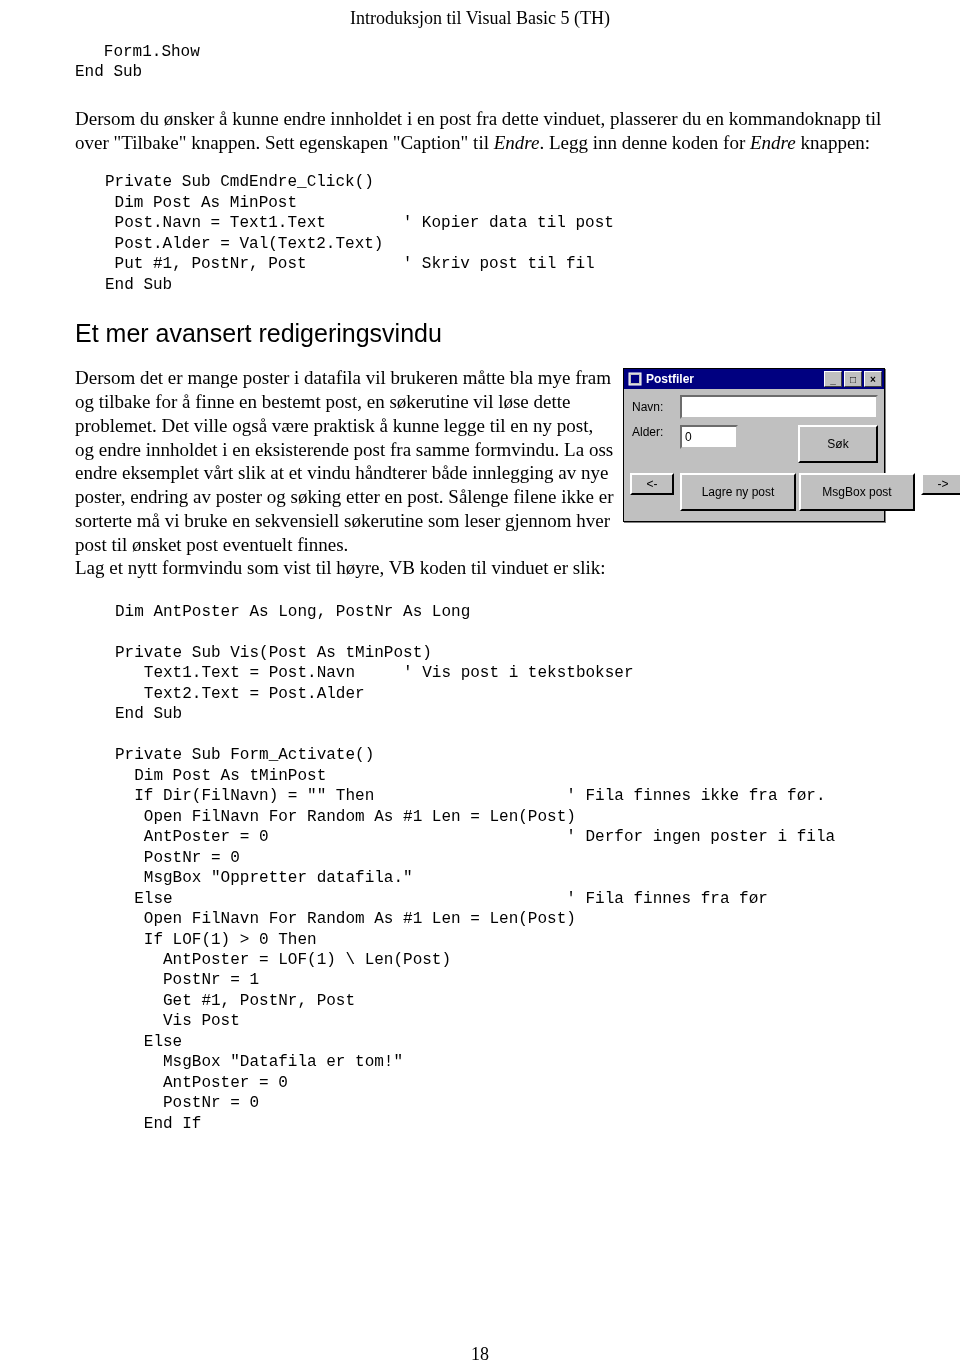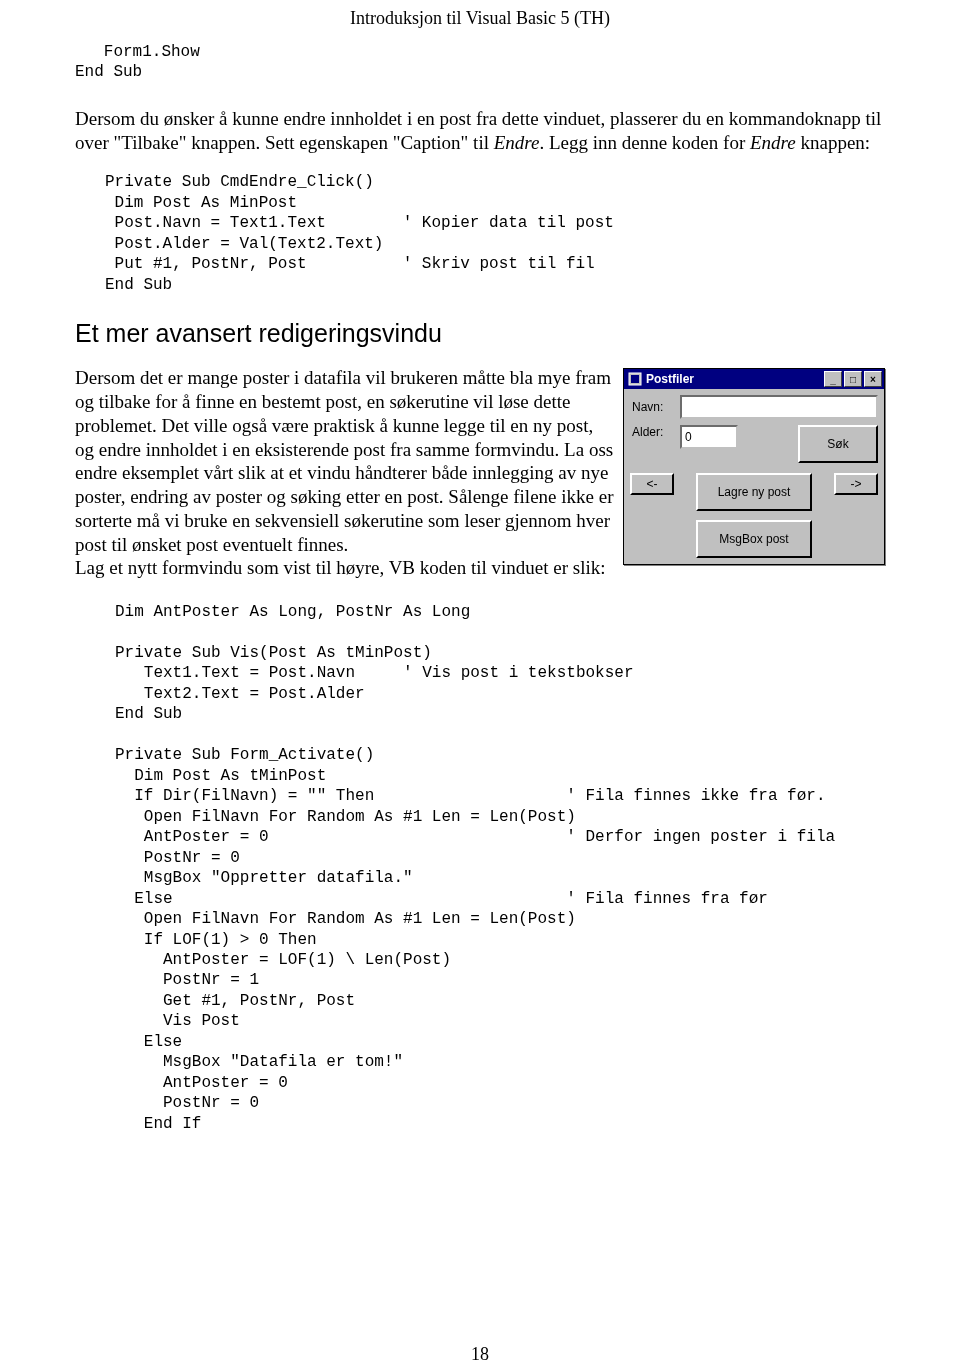--- a/index.html
+++ b/index.html
@@ -83,21 +83,21 @@
         <div class="row" style="align-items:flex-start">
           <div class="lbl">Alder:</div>
           <div class="txtbox" style="flex:0 0 48px">
               <span>0</span>
             </div>
           <div style="flex:1"></div>
           <div class="btn">Søk</div>
         </div>
         <div class="navrow" style="margin-top:10px;align-items:flex-start">
           <div class="btn small">&lt;-</div>
-          <div style="flex:1;display:flex;flex-direction:column;gap:9px;align-items:center">
+          <div style="flex:1;display:flex;flex-direction:row;gap:3px;align-items:center">
             <div class="btn" style="min-width:96px">Lagre ny post</div>
             <div class="btn" style="min-width:96px">MsgBox post</div>
           </div>
           <div class="btn small">-&gt;</div>
         </div>
       </div>
     </div>
   </div>
 
   <pre class="code2" style="margin-left:40px">Dim AntPoster As Long, PostNr As Long

